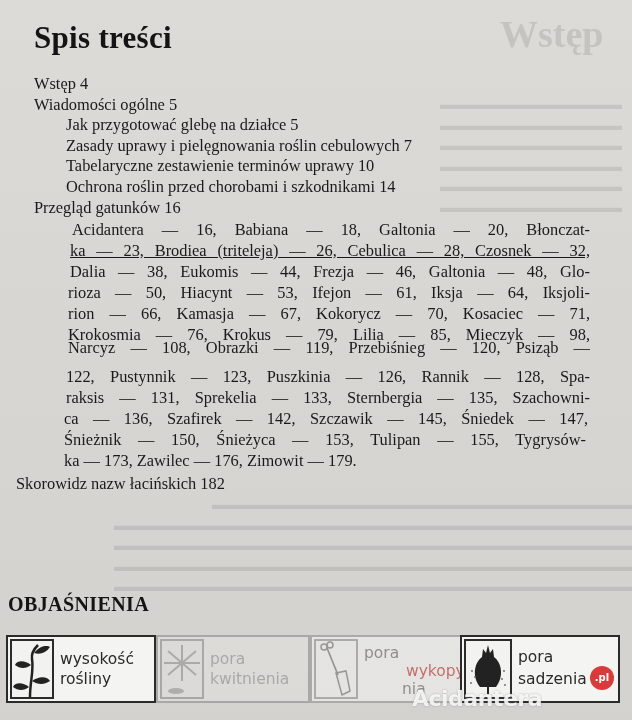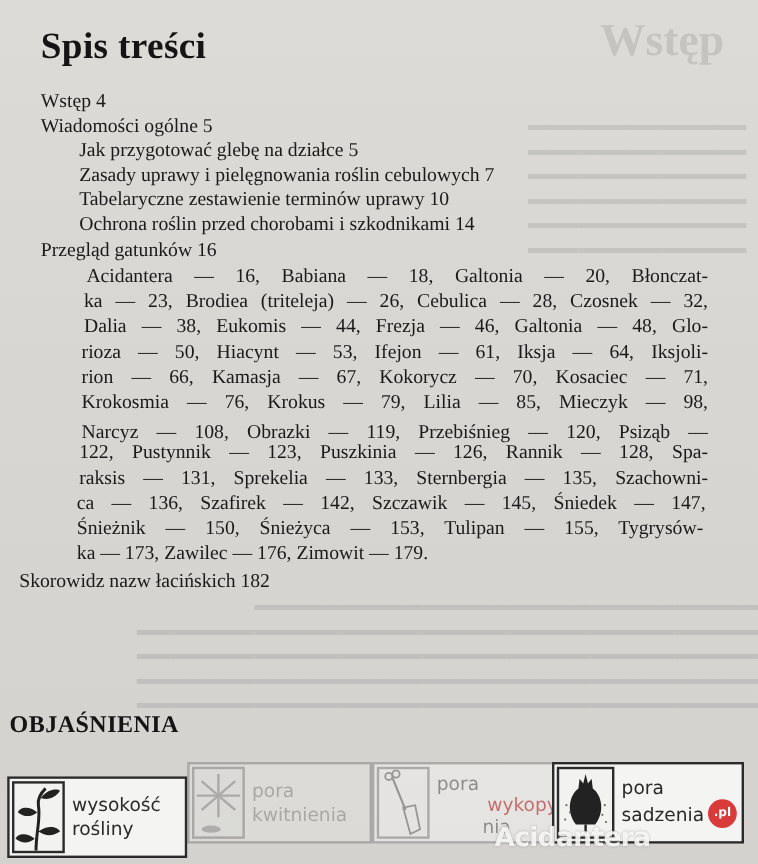--- a/index.html
+++ b/index.html
@@ -160,39 +160,39 @@
     <div class="toc-row lvl1" style="top:0px">Wstęp 4</div>
     <div class="toc-row lvl1" style="top:20.6px">Wiadomości ogólne 5</div>
     <div class="toc-row lvl2" style="top:41.2px">Jak przygotować glebę na działce 5</div>
     <div class="toc-row lvl2" style="top:61.8px">Zasady uprawy i pielęgnowania roślin cebulowych 7</div>
     <div class="toc-row lvl2" style="top:82.4px">Tabelaryczne zestawienie terminów uprawy 10</div>
     <div class="toc-row lvl2" style="top:103px">Ochrona roślin przed chorobami i szkodnikami 14</div>
     <div class="toc-row lvl1" style="top:123.6px">Przegląd gatunków 16</div>
 
     <div class="species">
       <div class="sp-line" style="left:72px; top:146px; width:518px; white-space:normal;">Acidantera — 16, Babiana — 18, Galtonia — 20, Błonczat-</div>
-      <div class="sp-line" style="left:70px; top:167px; width:520px; white-space:normal;">ka — 23, Brodiea (triteleja) — 26, Cebulica — 28, Czosnek — 32,</div>
+      <div class="sp-line" style="left:70px; top:167px; width:520px; white-space:normal;text-decoration:underline;">ka — 23, Brodiea (triteleja) — 26, Cebulica — 28, Czosnek — 32,</div>
       <div class="sp-line" style="left:70px; top:188px; width:520px; white-space:normal;">Dalia — 38, Eukomis — 44, Frezja — 46, Galtonia — 48, Glo-</div>
       <div class="sp-line" style="left:68px; top:209px; width:522px; white-space:normal;">rioza — 50, Hiacynt — 53, Ifejon — 61, Iksja — 64, Iksjoli-</div>
       <div class="sp-line" style="left:68px; top:230px; width:522px; white-space:normal;">rion — 66, Kamasja — 67, Kokorycz — 70, Kosaciec — 71,</div>
       <div class="sp-line" style="left:68px; top:251px; width:522px; white-space:normal;">Krokosmia — 76, Krokus — 79, Lilia — 85, Mieczyk — 98,</div>
-      <div class="sp-line" style="left:68px; top:276px; width:522px; white-space:normal;">Narcyz — 108, Obrazki — 119, Przebiśnieg — 120, Psiząb —</div>
+      <div class="sp-line" style="left:68px; top:264px; width:522px; white-space:normal;">Narcyz — 108, Obrazki — 119, Przebiśnieg — 120, Psiząb —</div>
       <div class="sp-line" style="left:66px; top:293px; width:524px; white-space:normal;">122, Pustynnik — 123, Puszkinia — 126, Rannik — 128, Spa-</div>
       <div class="sp-line" style="left:66px; top:314px; width:524px; white-space:normal;">raksis — 131, Sprekelia — 133, Sternbergia — 135, Szachowni-</div>
       <div class="sp-line" style="left:64px; top:335px; width:524px; white-space:normal;">ca — 136, Szafirek — 142, Szczawik — 145, Śniedek — 147,</div>
       <div class="sp-line" style="left:64px; top:356px; width:522px; white-space:normal;">Śnieżnik — 150, Śnieżyca — 153, Tulipan — 155, Tygrysów-</div>
       <div class="toc-row" style="left:64px; top:377px;">ka — 173, Zawilec — 176, Zimowit — 179.</div>
     </div>
 
     <div class="toc-row lvl1b" style="top:400px">Skorowidz nazw łacińskich 182</div>
   </div>
 
   <div class="legend-title">OBJAŚNIENIA</div>
 
-  <div class="legend-box" style="left:6px; top:635px; width:146px; height:64px;margin-top:12px;">
+  <div class="legend-box" style="left:6px; top:635px; width:146px; height:64px;">
     <div class="legend-icon" style="left:2px; top:2px; width:40px; height:56px;">
       <svg width="40" height="56" viewBox="0 0 40 56">
         <path d="M18 56 C 18 40, 22 30, 20 18 C 19 12, 22 8, 26 4" stroke="#222" stroke-width="2.5" fill="none"></path>
         <path d="M22 12 C 28 4, 36 4, 38 6 C 34 12, 28 14, 22 12 Z" fill="#222"></path>
         <path d="M19 24 C 12 18, 4 20, 3 24 C 8 28, 14 28, 19 24 Z" fill="#222"></path>
         <path d="M20 40 C 28 34, 36 36, 38 40 C 32 44, 26 44, 20 40 Z" fill="#222"></path>
         <path d="M17 46 C 10 40, 2 42, 1 46 C 6 50, 12 50, 17 46 Z" fill="#222"></path>
       </svg>
     </div>
     <div class="legend-text" style="left:52px; top:12px;">wysokość</div>

